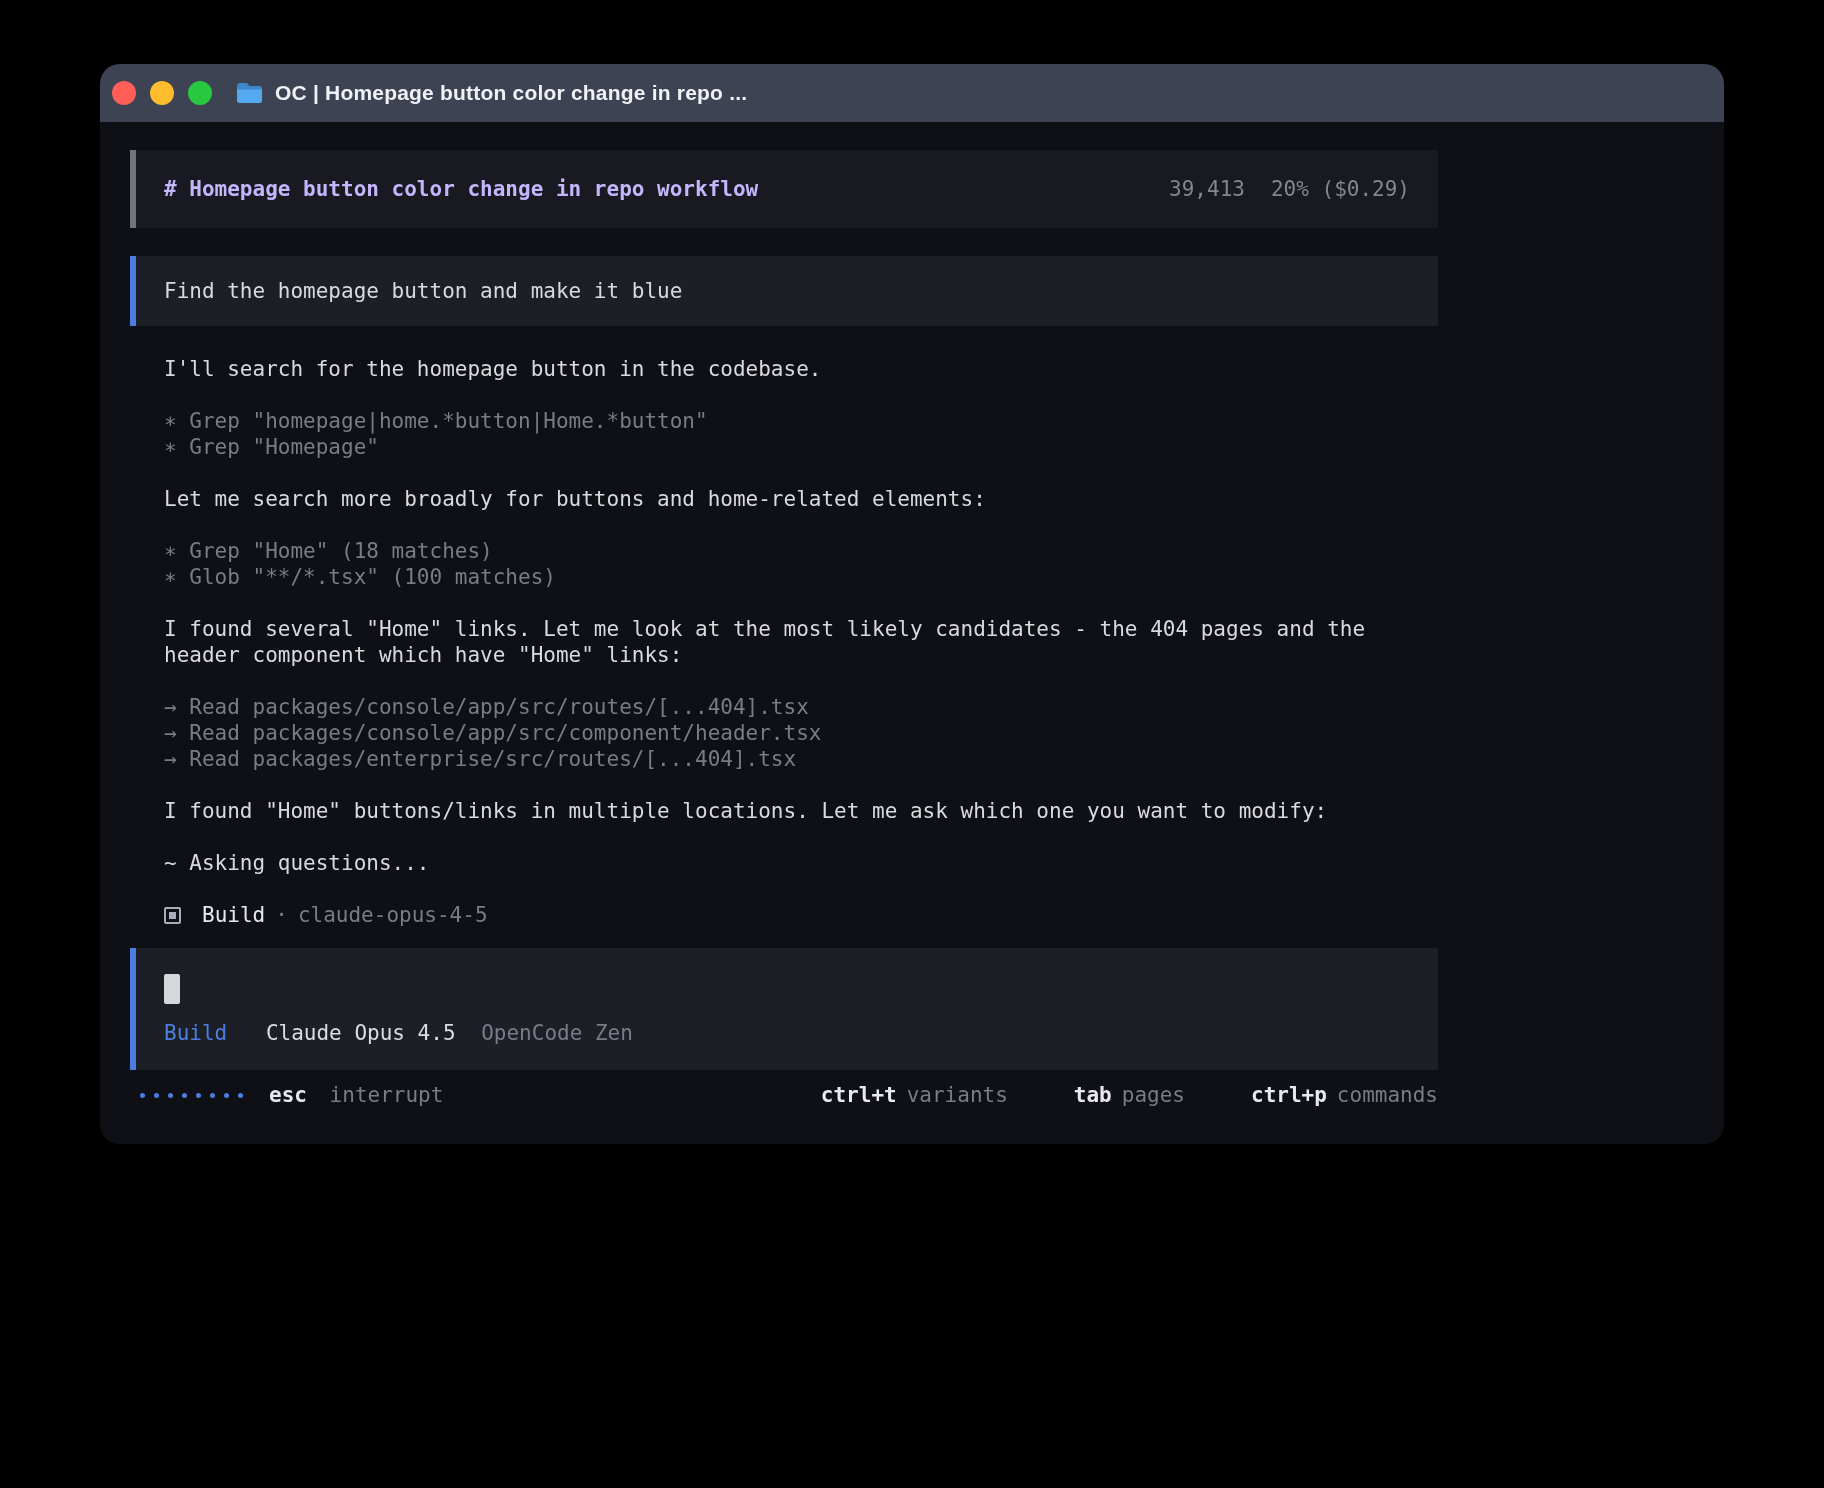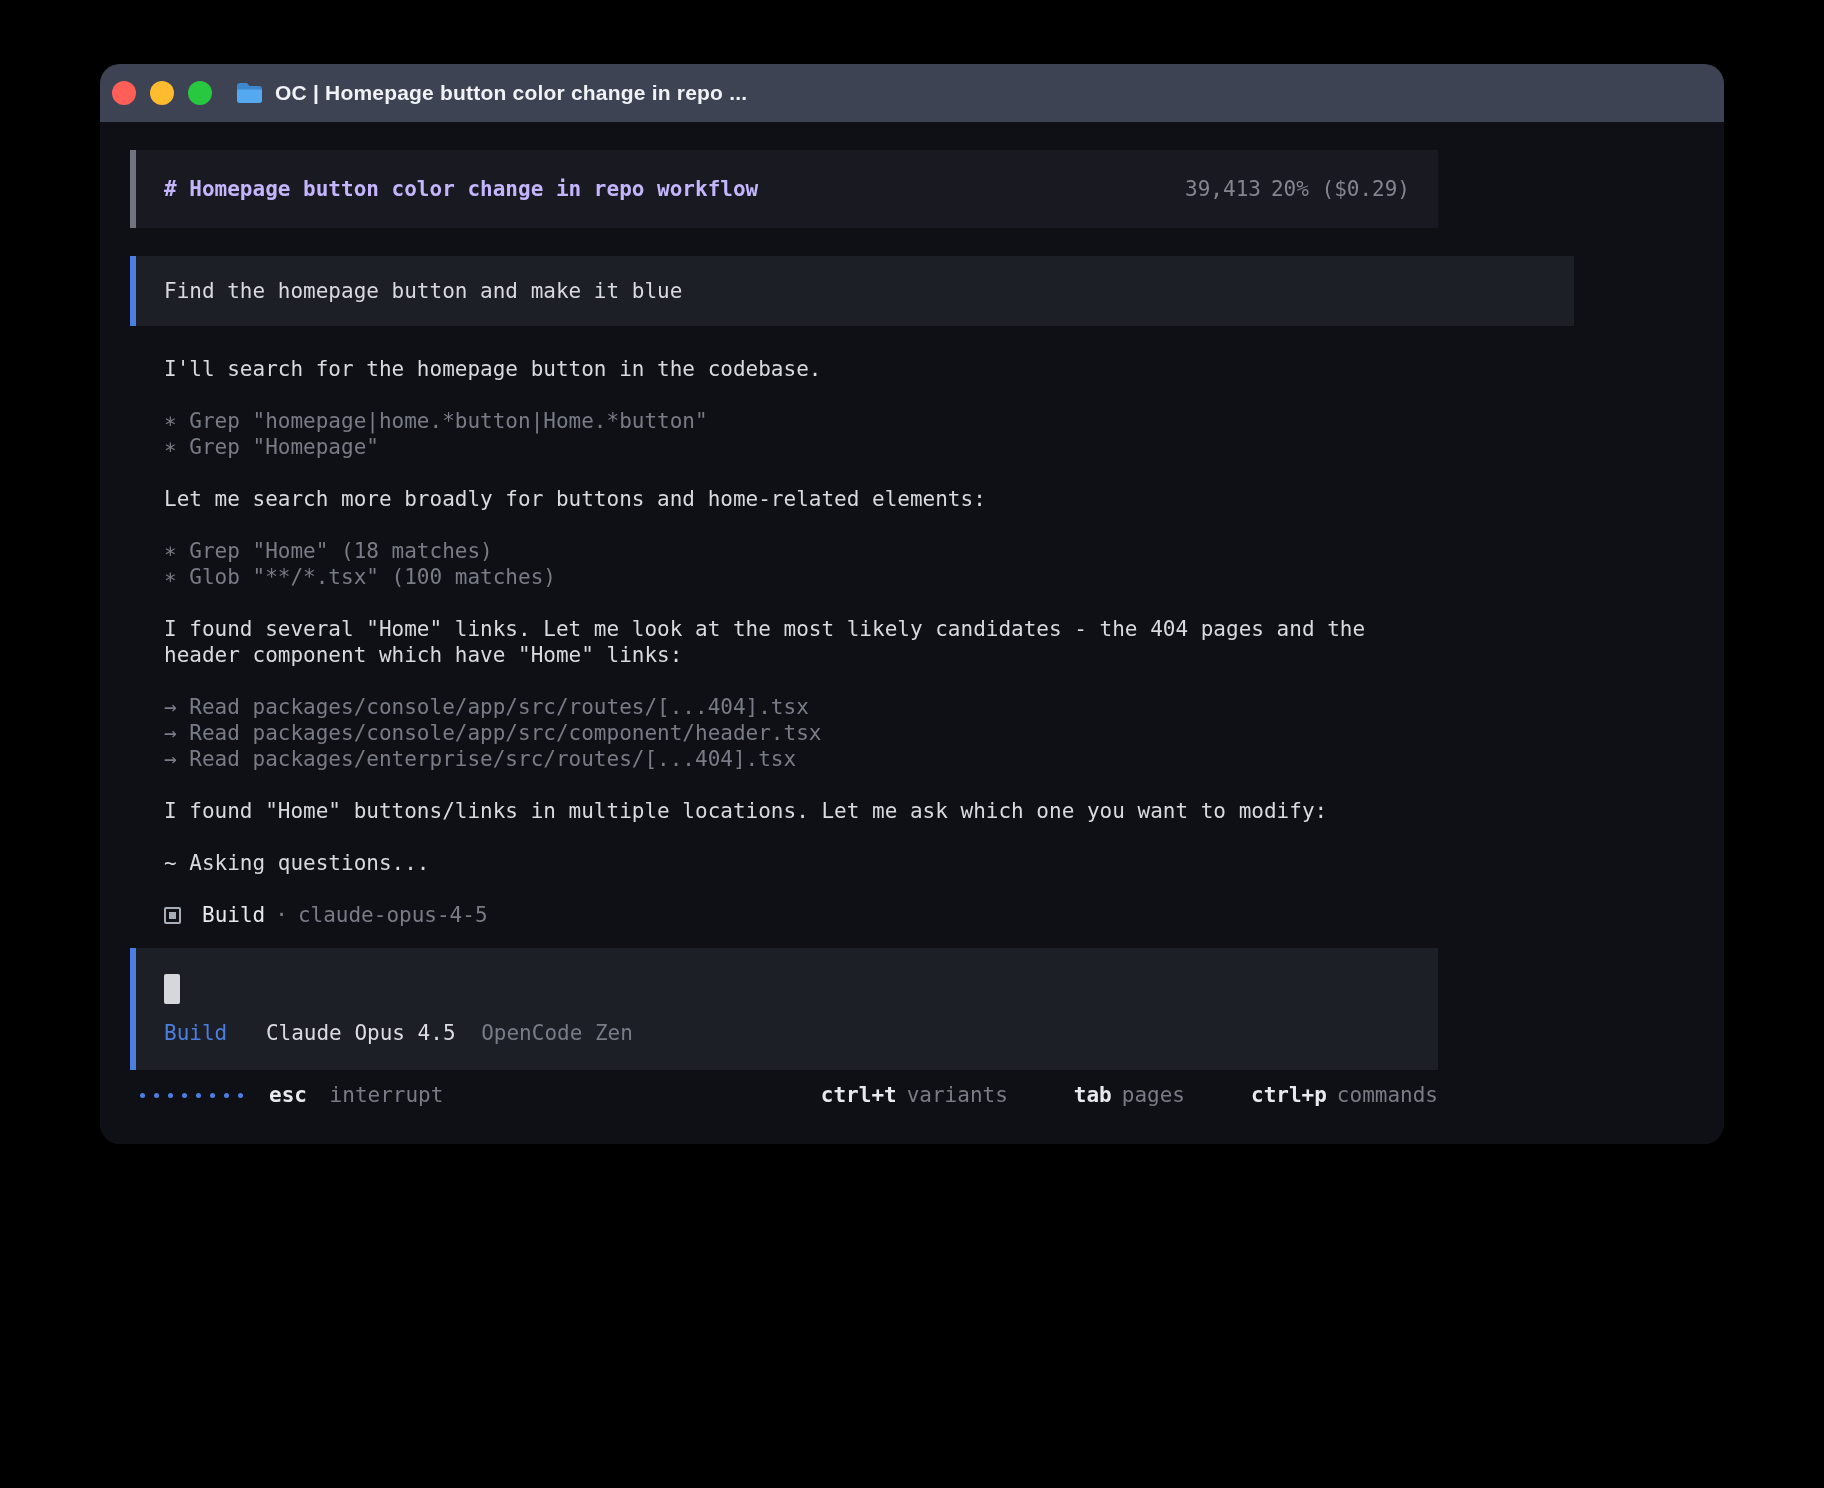--- a/index.html
+++ b/index.html
@@ -34,24 +34,24 @@
     font-size:21px; line-height:26px; color:#d9dadf;
   }
   .col { width:1308px; }
 
   .session-header {
     width:1308px; height:78px; background:#191a21; border-left:6px solid #70747f;
     display:flex; align-items:center; justify-content:space-between;
     padding:0 28px; margin-bottom:28px;
   }
   .session-title { font-weight:700; color:#c4b5fd; white-space:nowrap; }
-  .session-stats { display:flex; gap:10px; color:#83868f; white-space:nowrap;justify-content:center; }
+  .session-stats { display:flex; gap:26px; color:#83868f; white-space:nowrap;justify-content:center; }
 
   .user-msg {
-    width:1444px; height:70px; background:#1d1f27; border-left:6px solid #4c7ee0;
+    width:1308px; height:70px; background:#1d1f27; border-left:6px solid #4c7ee0;
     display:flex; align-items:center; padding:0 28px; color:#d9dadf;
   }
 
   .transcript { width:1308px; padding:30px 0 0 34px; }
   .group { margin-bottom:26px; }
   .group.text { color:#d9dadf; }
   .group.status { color:#d9dadf; }
   .group.tool { color:#787c86; white-space:pre; }
   .line { min-height:26px; }
 

